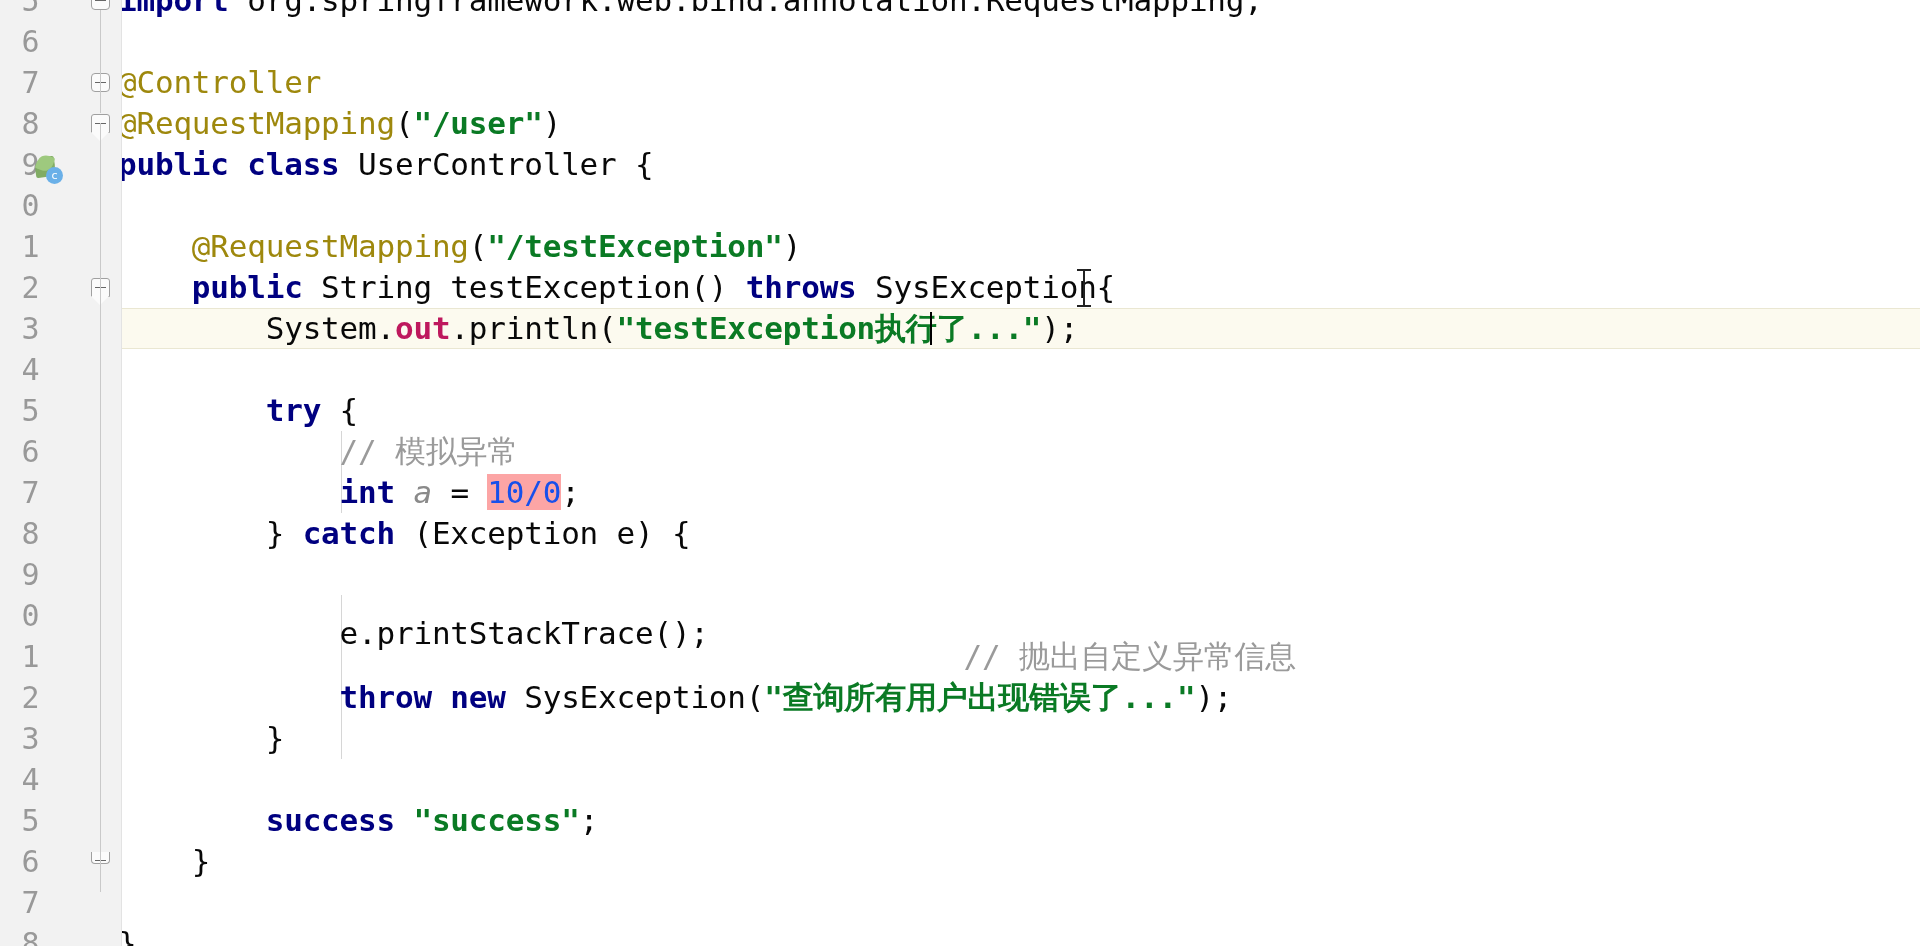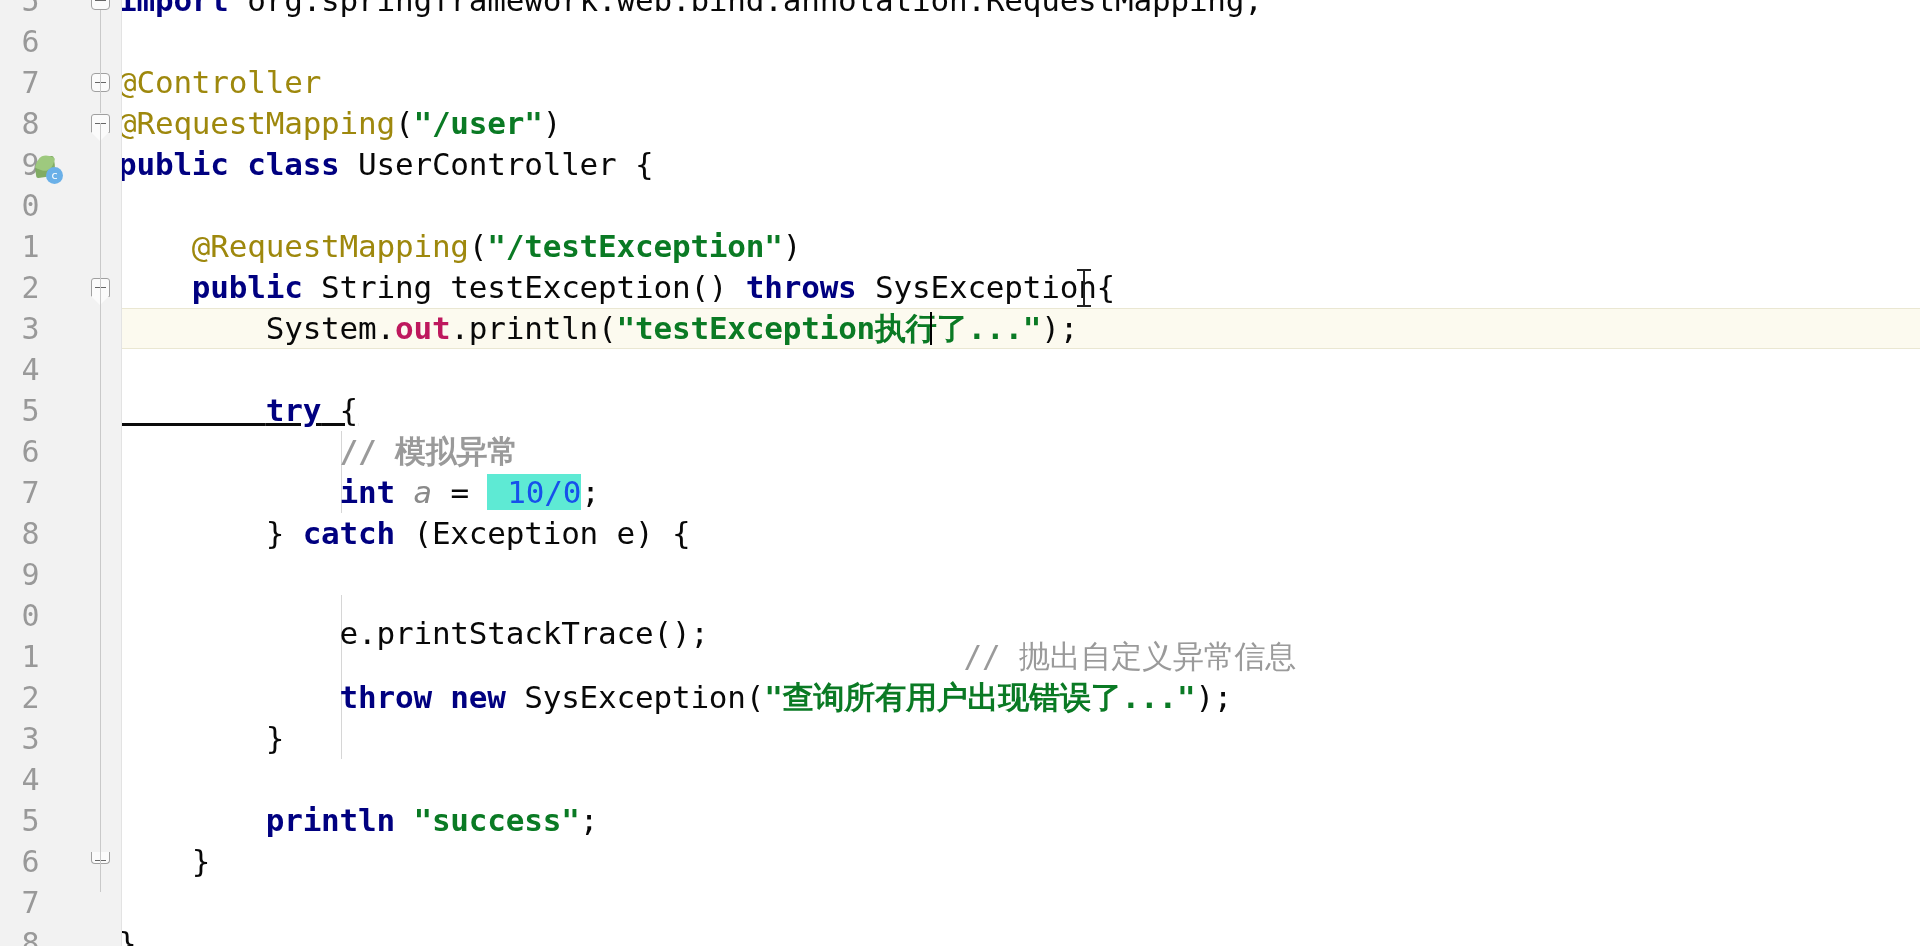--- a/index.html
+++ b/index.html
@@ -180,21 +180,21 @@
 
   
   .kw       { color: #000080; font-weight: bold; }
   .plain    { color: #080808; }
   .ann      { color: #9e880d; }
   .str      { color: #0a7a24; font-weight: bold; }
   .cmt      { color: #9a9a9a; }
   .field    { color: #be185d; font-weight: bold; }
   .num      { color: #1750eb; }
   .ident-it { color: #8a8a8a; font-style: italic; }
-  .hl-usage { background: #5eead4; padding-left: 20px; }
+  .hl-usage { background: #fca5a5; }
 
   
   .caret {
     position: absolute;
     width: 2px;
     background: #000000;
     z-index: 5;
   }
   
   .ibeam {
@@ -268,30 +268,30 @@
       <div class="line" style="top: -20px; position: absolute; left: 0px; right: 0px;"><span class="ltext" style="margin-left: -4px;"><span class="kw">import</span><span class="plain"> org.springframework.web.bind.annotation.RequestMapping;</span></span></div>
       <div class="line" style="top: 21px; position: absolute; left: 0px; right: 0px;"><span class="ltext" style="margin-left: -4px;"></span></div>
       <div class="line" style="top: 62px; position: absolute; left: 0px; right: 16px;"><span class="ltext" style="margin-left: -4px;"><span class="ann">@Controller</span></span></div>
       <div class="line" style="top: 103px; position: absolute; left: 0px; right: 0px;"><span class="ltext" style="margin-left: -4px;"><span class="ann">@RequestMapping</span><span class="plain">(</span><span class="str">"/user"</span><span class="plain">)</span></span></div>
       <div class="line" style="top: 144px; position: absolute; left: 0px; right: 0px;"><span class="ltext" style="margin-left: -4px;"><span class="kw">public class</span><span class="plain"> UserController {</span></span></div>
       <div class="line" style="top: 185px; position: absolute; left: 0px; right: 0px;"><span class="ltext" style="margin-left: -4px;"></span></div>
       <div class="line" style="top: 226px; position: absolute; left: 0px; right: 0px;"><span class="ltext" style="margin-left: -4px;"><span class="plain">    </span><span class="ann">@RequestMapping</span><span class="plain">(</span><span class="str">"/testException"</span><span class="plain">)</span></span></div>
       <div class="line" style="top: 267px; position: absolute; left: 0px; right: 0px;"><span class="ltext" style="margin-left: -4px;"><span class="plain">    </span><span class="kw">public</span><span class="plain"> String testException() </span><span class="kw">throws</span><span class="plain"> SysException{</span></span></div>
       <div class="line caret-line" style="top: 308px; position: absolute; left: 0px; right: 0px;"><span class="ltext" style="margin-left: -4px;"><span class="plain">        System.</span><span class="field">out</span><span class="plain">.println(</span><span class="str">"testException执行了..."</span><span class="plain">);</span></span></div>
       <div class="line" style="top: 349px; position: absolute; left: 0px; right: 0px;"><span class="ltext" style="margin-left: -4px;"></span></div>
-      <div class="line" style="top: 390px; position: absolute; left: 0px; right: 0px;"><span class="ltext" style="margin-left: -4px; text-decoration: underline;"><span class="plain">        </span><span class="kw">try</span><span class="plain"> {</span></span></div>
-      <div class="line" style="top: 431px; position: absolute; left: 0px; right: 0px;"><span class="ltext" style="margin-left: -4px; font-weight: bold;"><span class="plain">            </span><span class="cmt">// 模拟异常</span></span></div>
+      <div class="line" style="top: 390px; position: absolute; left: 0px; right: 0px;"><span class="ltext" style="margin-left: -4px;"><span class="plain">        </span><span class="kw">try</span><span class="plain"> {</span></span></div>
+      <div class="line" style="top: 431px; position: absolute; left: 0px; right: 0px;"><span class="ltext" style="margin-left: -4px;"><span class="plain">            </span><span class="cmt">// 模拟异常</span></span></div>
       <div class="line" style="top: 472px; position: absolute; left: 0px; right: 0px;"><span class="ltext" style="margin-left: -4px;"><span class="plain">            </span><span class="kw">int</span><span class="plain"> </span><span class="ident-it">a</span><span class="plain"> = </span><span class="num hl-usage">10/0</span><span class="plain">;</span></span></div>
       <div class="line" style="top: 513px; position: absolute; left: 0px; right: 0px;"><span class="ltext" style="margin-left: -4px;"><span class="plain">        } </span><span class="kw">catch</span><span class="plain"> (Exception e) {</span></span></div>
       <div class="line" style="top: 613px; position: absolute; left: 0px; right: 0px;"><span class="ltext" style="margin-left: -4px;"><span class="plain">            e.printStackTrace();</span></span></div>
       <div class="line" style="top: 636px; position: absolute; left: 0px; right: 0px; text-align: center;"><span class="ltext" style="margin-left: -4px;"><span class="plain">            </span><span class="cmt">// 抛出自定义异常信息</span></span></div>
       <div class="line" style="top: 677px; position: absolute; left: 0px; right: 0px;"><span class="ltext" style="margin-left: -4px;"><span class="plain">            </span><span class="kw">throw new</span><span class="plain"> SysException(</span><span class="str">"查询所有用户出现错误了..."</span><span class="plain">);</span></span></div>
       <div class="line" style="top: 718px; position: absolute; left: 0px; right: 0px;"><span class="ltext" style="margin-left: -4px;"><span class="plain">        }</span></span></div>
       <div class="line" style="top: 759px; position: absolute; left: 0px; right: 0px;"><span class="ltext" style="margin-left: -4px;"></span></div>
-      <div class="line" style="top: 800px; position: absolute; left: 0px; right: 0px;"><span class="ltext" style="margin-left: -4px;"><span class="plain">        </span><span class="kw">println</span><span class="plain"> </span><span class="str">"success"</span><span class="plain">;</span></span></div>
+      <div class="line" style="top: 800px; position: absolute; left: 0px; right: 0px;"><span class="ltext" style="margin-left: -4px;"><span class="plain">        </span><span class="kw">success</span><span class="plain"> </span><span class="str">"success"</span><span class="plain">;</span></span></div>
       <div class="line" style="top: 841px; position: absolute; left: 0px; right: 0px;"><span class="ltext" style="margin-left: -4px;"><span class="plain">    }</span></span></div>
       <div class="line" style="top: 882px; position: absolute; left: 0px; right: 0px;"><span class="ltext" style="margin-left: -4px;"></span></div>
       <div class="line" style="top: 923px; position: absolute; left: 0px; right: 0px;"><span class="ltext" style="margin-left: -4px;"><span class="plain">}</span></span></div>
       <div class="iguide" style="left: 219.44px; top: 431px; height: 82px;"></div>
       <div class="iguide" style="left: 219.44px; top: 595px; height: 164px;"></div>
       <div class="caret" style="left: 808px; top: 312px; height: 33px;"></div>
     </div>
 
   <div class="ibeam" id="mouse-cursor" style="left:1076px; top:268px;">
     <div class="top"></div>

